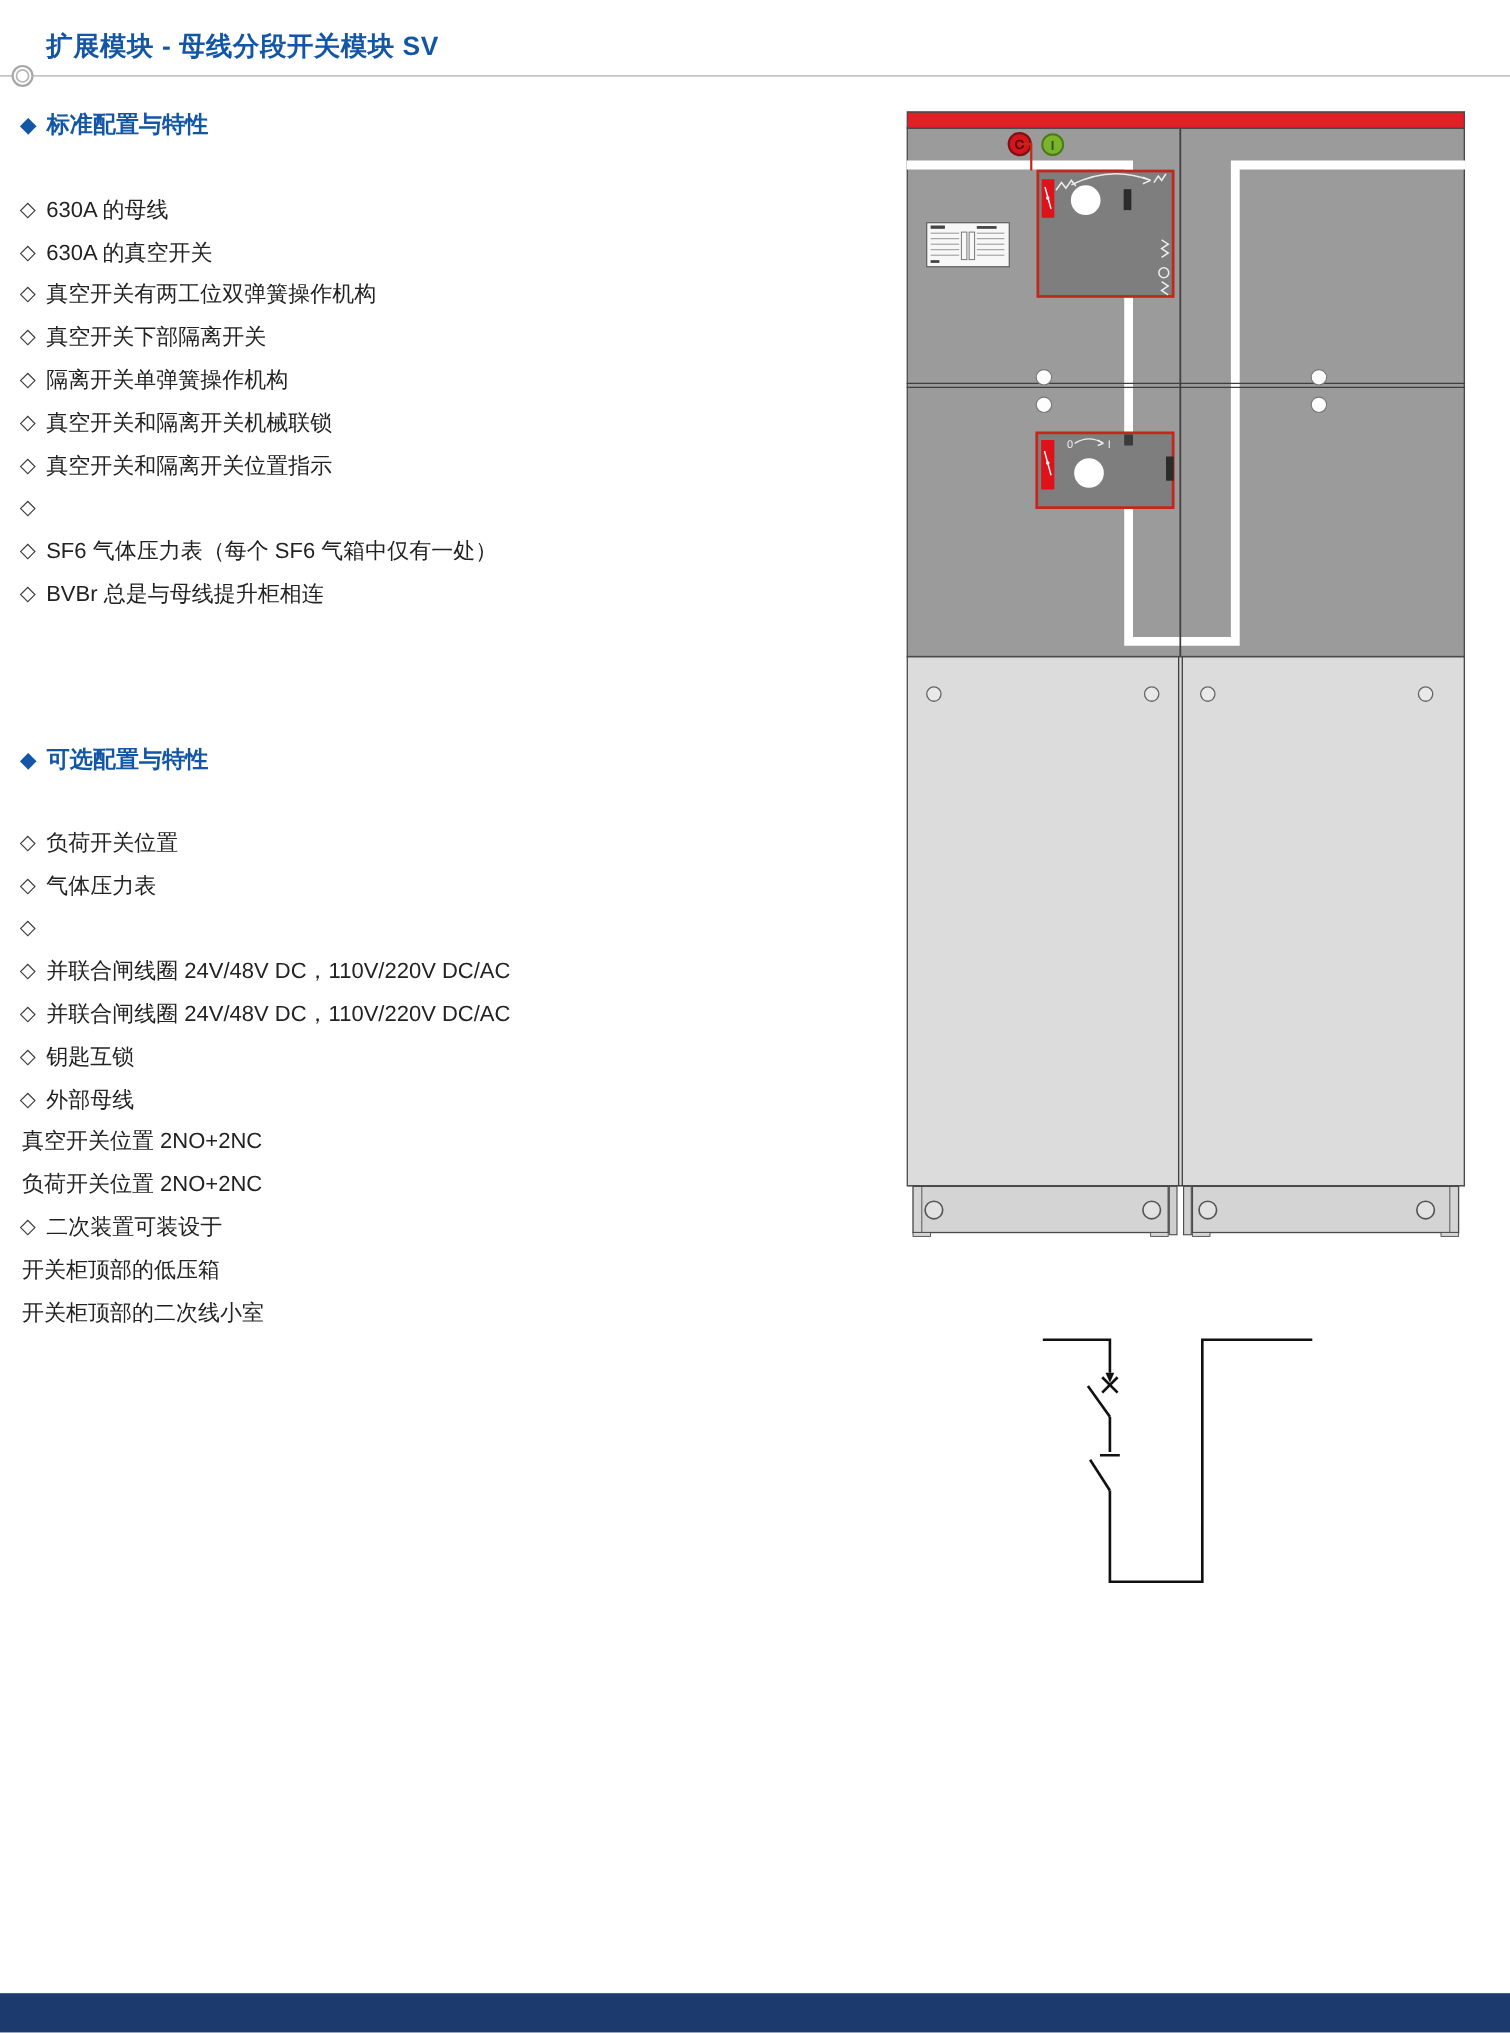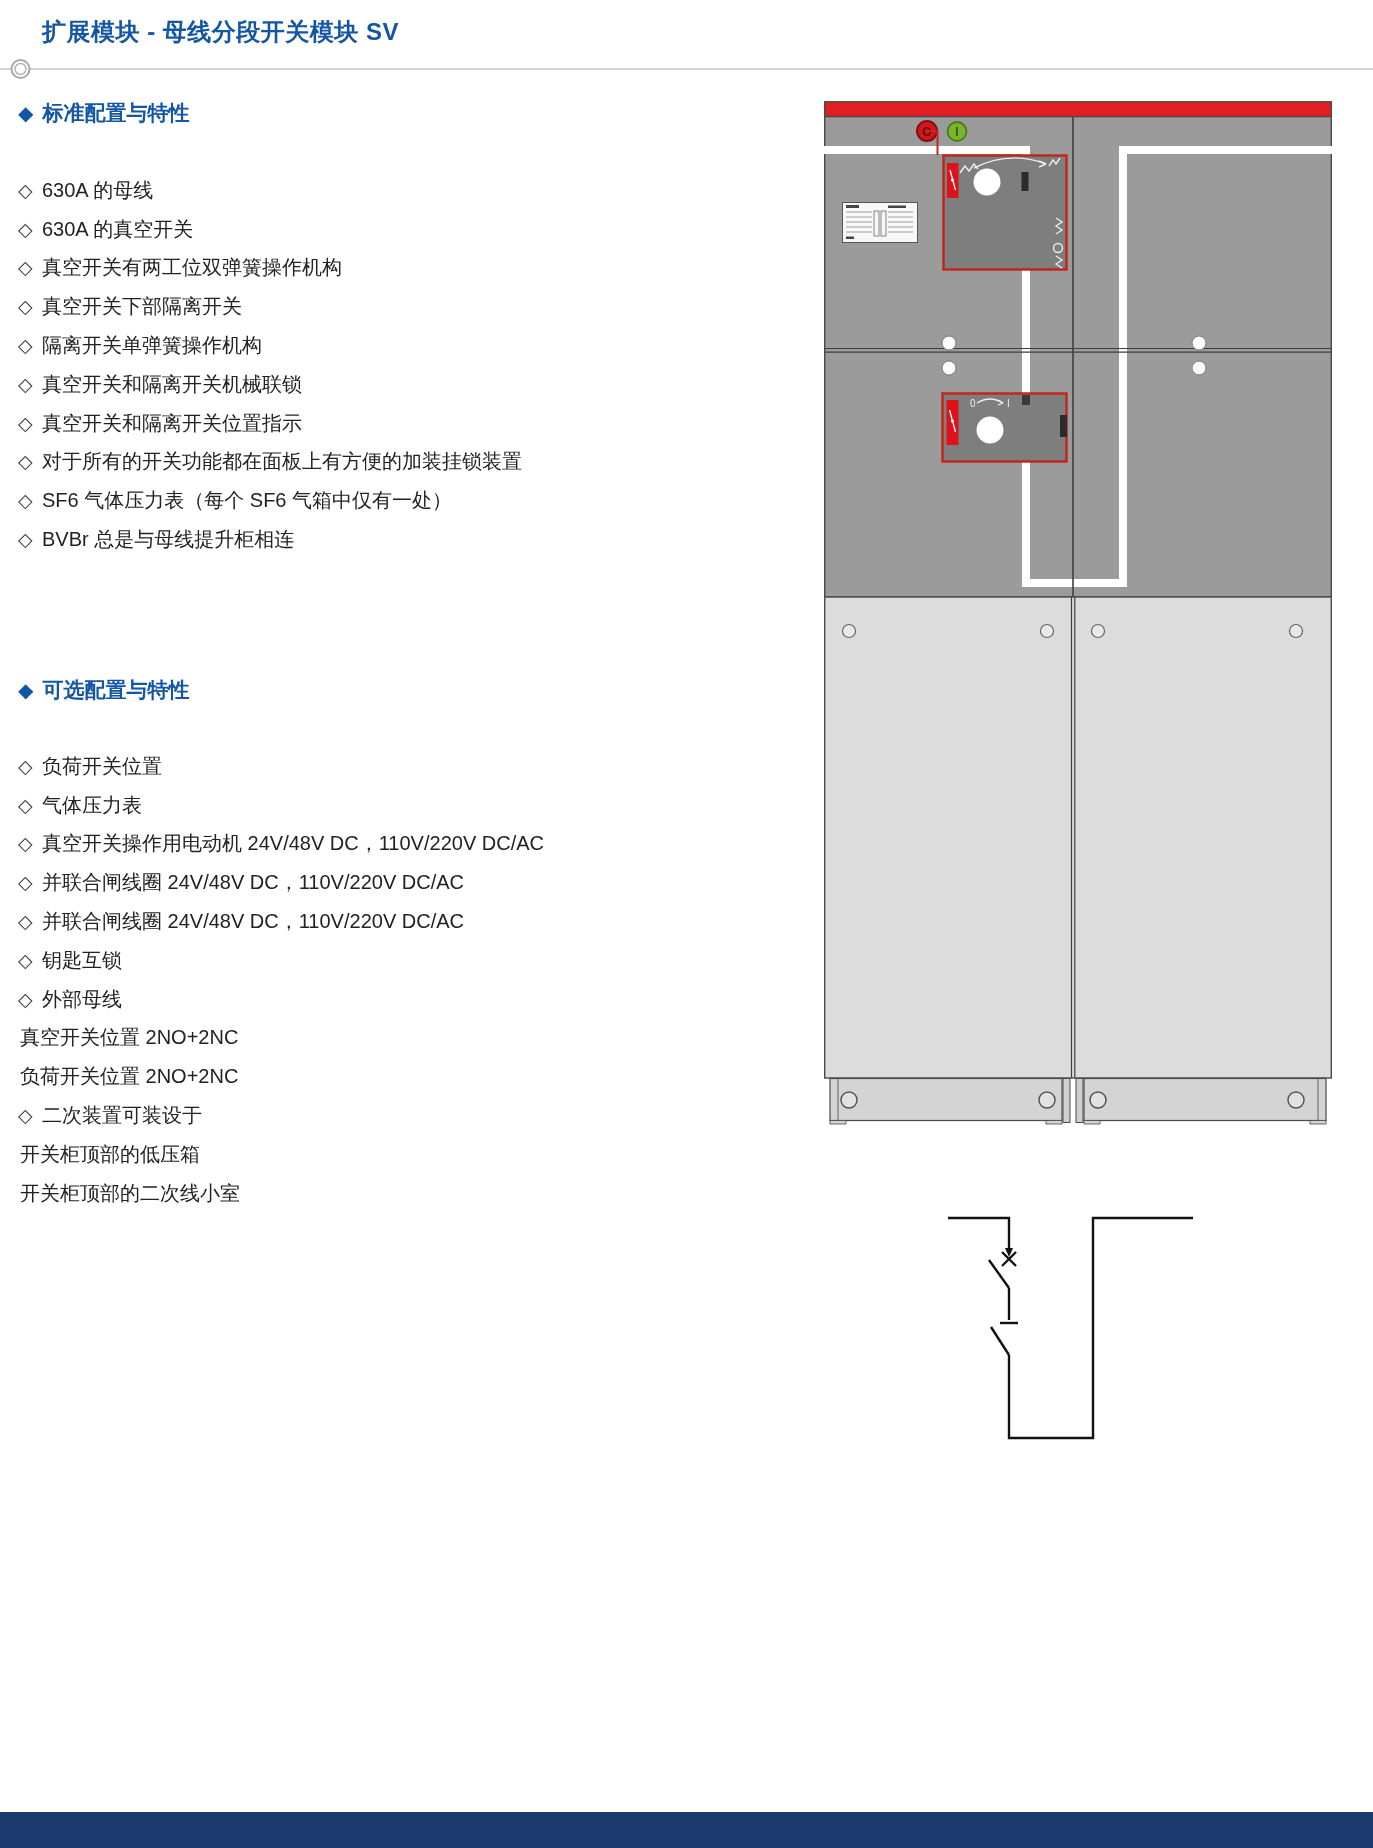--- a/index.html
+++ b/index.html
@@ -3,21 +3,21 @@
 <meta charset="utf-8">
 <style>
   html,body{margin:0;padding:0;background:#ffffff;}
   #page{
     position:relative;width:1373px;height:1848px;background:#ffffff;overflow:hidden;
     font-family:"Liberation Sans","DejaVu Sans",sans-serif;color:#1e1e1e;
   }
   .abs{position:absolute;}
   
   #page-title{
-    position:absolute;left:42px;top:16px;font-size:24px;font-weight:bold;
+    position:absolute;left:42px;top:26px;font-size:24px;font-weight:bold;
     color:#1356a5;letter-spacing:0.5px;white-space:nowrap;
   }
   
   .sec-head{
     position:absolute;left:18px;display:flex;align-items:center;
     font-size:21px;font-weight:bold;color:#1356a5;white-space:nowrap;
   }
   .sec-head .hd{font-size:20px;margin-right:9px;color:#1356a5;}
   
   .list{position:absolute;left:0;width:660px;}
@@ -73,21 +73,20 @@
       <div class="li">
         <span class="dia">◇</span>
         <span class="txt">真空开关和隔离开关机械联锁</span>
       </div>
       <div class="li">
         <span class="dia">◇</span>
         <span class="txt">真空开关和隔离开关位置指示</span>
       </div>
       <div class="li">
         <span class="dia">◇</span>
-        <span class="txt">对于所有的开关功能都在面板上有方便的加装挂锁装置</span>
       </div>
       <div class="li">
         <span class="dia">◇</span>
         <span class="txt">SF6 气体压力表（每个 SF6 气箱中仅有一处）</span>
       </div>
       <div class="li">
         <span class="dia">◇</span>
         <span class="txt">BVBr 总是与母线提升柜相连</span>
       </div>
     </div>
@@ -101,21 +100,20 @@
       <div class="li">
         <span class="dia">◇</span>
         <span class="txt">负荷开关位置</span>
       </div>
       <div class="li">
         <span class="dia">◇</span>
         <span class="txt">气体压力表</span>
       </div>
       <div class="li">
         <span class="dia">◇</span>
-        <span class="txt">真空开关操作用电动机 24V/48V DC，110V/220V DC/AC</span>
       </div>
       <div class="li">
         <span class="dia">◇</span>
         <span class="txt">并联合闸线圈 24V/48V DC，110V/220V DC/AC</span>
       </div>
       <div class="li">
         <span class="dia">◇</span>
         <span class="txt">并联合闸线圈 24V/48V DC，110V/220V DC/AC</span>
       </div>
       <div class="li">

